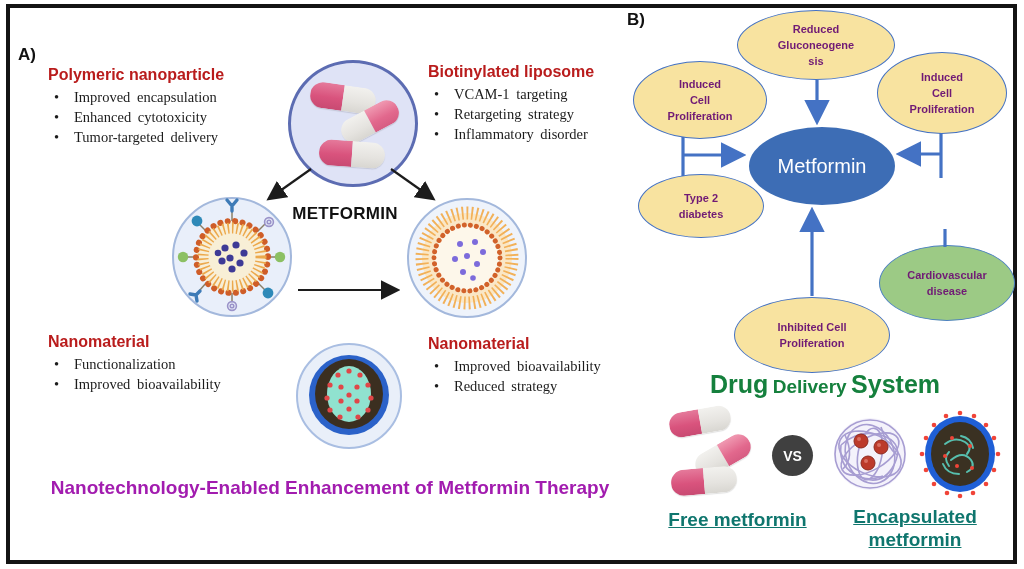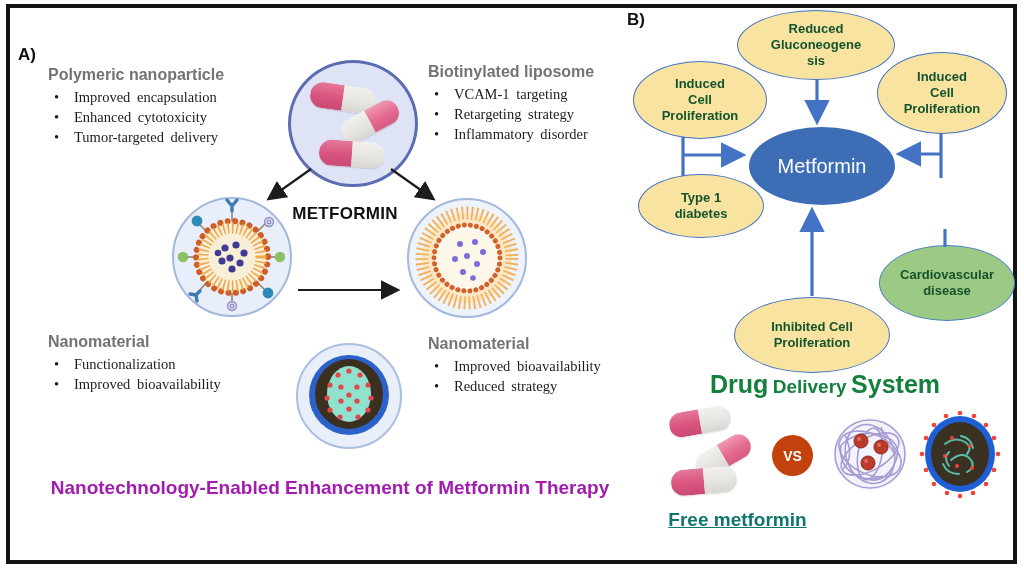--- a/index.html
+++ b/index.html
@@ -4,46 +4,46 @@
 <style>
   html,body{margin:0;padding:0;background:#ffffff;font-family:"Liberation Sans",sans-serif;}
   #stage{position:relative;width:1024px;height:569px;background:#ffffff;overflow:hidden;}
   .frame{position:absolute;left:6px;top:4px;right:7px;bottom:5px;border:4px solid #141414;pointer-events:none;}
   .abs{position:absolute;}
   .preline{white-space:pre-line;}
 
   
   .panel-label{font-size:17px;font-weight:bold;color:#111;}
   .sec{position:absolute;color:#1c1c1c;}
-  .sec h3{margin:0 0 3px 0;font-size:16px;font-weight:bold;color:#737373;}
+  .sec h3{margin:0 0 3px 0;font-size:16px;font-weight:bold;color:#b91c1c;}
   .sec ul{list-style:none;margin:0;padding:0;font-family:Liberation Serif, serif;}
   .sec li{position:relative;padding-left:26px;font-size:14.5px;line-height:20px;word-spacing:3px;}
   .sec li::before{content:"\2022";position:absolute;left:6px;top:0;}
   .metformin-label{font-size:17px;font-weight:bold;color:#111;letter-spacing:.3px;}
   .a-caption{font-size:19px;font-weight:bold;color:#a21caf;text-align:center;}
 
   
   .bubble{position:absolute;border-radius:50%;}
   .pill{position:absolute;display:flex;overflow:hidden;border-radius:999px;box-shadow:0 1px 1px rgba(0,0,0,.12);}
   .pill .h1,.pill .h2{flex:1;}
   .pill .h1{background:linear-gradient(180deg,#e57a9b 0%,#d9537d 55%,#c84a72 100%);}
   .pill .h2{background:linear-gradient(180deg,#f2f1ee 0%,#e5e3df 60%,#d8d6d1 100%);}
   .pill.alt .h1{background:linear-gradient(180deg,#f09ab2 0%,#e2688d 60%,#d65c82 100%);}
 
   
   .node{position:absolute;display:flex;align-items:center;justify-content:center;text-align:center;
-        border-radius:50%;font-weight:bold;font-size:13px;line-height:16px;color:#14532d;
+        border-radius:50%;font-weight:bold;font-size:11px;line-height:16px;color:#701a75;
         border:1.5px solid #4472c4;}
   .node.yellow{background:#f8e3a0;}
   .node.green{background:#9cca85;border-color:#4a7fc1;}
   .node.blue{background:#3d6db5;border:none;color:#fff;font-weight:normal;font-size:20px;}
   .dds-title{position:absolute;text-align:center;color:#15803d;white-space:nowrap;}
   .dds-title .big{font-size:25px;font-weight:800;}
   .dds-title .mid{font-size:19px;font-weight:700;}
-  .vs-badge{position:absolute;width:41px;height:41px;border-radius:50%;background:#c2410c;
+  .vs-badge{position:absolute;width:41px;height:41px;border-radius:50%;background:#404040;
             display:flex;align-items:center;justify-content:center;color:#fff;font-weight:800;font-size:14px;}
   .b-caption{position:absolute;font-size:19px;font-weight:bold;color:#0f766e;text-align:center;line-height:23px;text-decoration:underline;}
   svg{display:block;}
 </style>
 </head>
 <body>
 
 <div id="stage">
   <div class="frame"></div>
 
@@ -197,21 +197,21 @@
   <div class="node yellow preline" style="left:737px;top:10px;width:156px;height:68px;">Reduced
 Gluconeogene
 sis</div>
   <div class="node yellow preline" style="left:633px;top:61px;width:132px;height:76px;">Induced
 Cell
 Proliferation</div>
   <div class="node yellow preline" style="left:877px;top:52px;width:128px;height:80px;">Induced
 Cell
 Proliferation</div>
   <div class="node blue" style="left:749px;top:127px;width:146px;height:78px;">Metformin</div>
-  <div class="node yellow preline" style="left:638px;top:174px;width:124px;height:62px;">Type 1
+  <div class="node yellow preline" style="left:638px;top:174px;width:124px;height:62px;">Type 2
 diabetes</div>
   <div class="node green preline" style="left:879px;top:245px;width:134px;height:74px;">Cardiovascular
 disease</div>
   <div class="node yellow preline" style="left:734px;top:297px;width:154px;height:74px;">Inhibited Cell
 Proliferation</div>
 
   <div class="dds-title" style="left:660px;top:370px;width:330px;">
     <span class="big">Drug</span>
     <span class="mid">Delivery</span>
     <span class="big">System</span>
@@ -286,20 +286,22 @@
       <circle cx="43" cy="88" r="2.3"></circle>
       <circle cx="35" cy="30" r="2"></circle>
         <circle cx="53" cy="38" r="2"></circle>
         <circle cx="40" cy="58" r="2"></circle>
       <circle cx="55" cy="60" r="2"></circle>
         <circle cx="28" cy="48" r="2"></circle>
     </g>
   </svg>
 
   <div class="b-caption" style="left:650px;top:508px;width:175px;">Free metformin</div>
+  <div class="b-caption preline" style="left:830px;top:505px;width:170px;">Encapsulated
+metformin</div>
 
   <svg class="abs" style="left:0;top:0;pointer-events:none;" width="1024" height="569" viewBox="0 0 1024 569">
     <defs>
       <marker id="mBlack" markerWidth="9" markerHeight="9" refX="7" refY="4.5" orient="auto">
         <path d="M0 0 L9 4.5 L0 9 z" fill="#1c1c1c"></path>
       </marker>
       <marker id="mBlue" markerWidth="8" markerHeight="8" refX="6" refY="4" orient="auto">
         <path d="M0 0 L8 4 L0 8 z" fill="#4472c4"></path>
       </marker>
     </defs>

